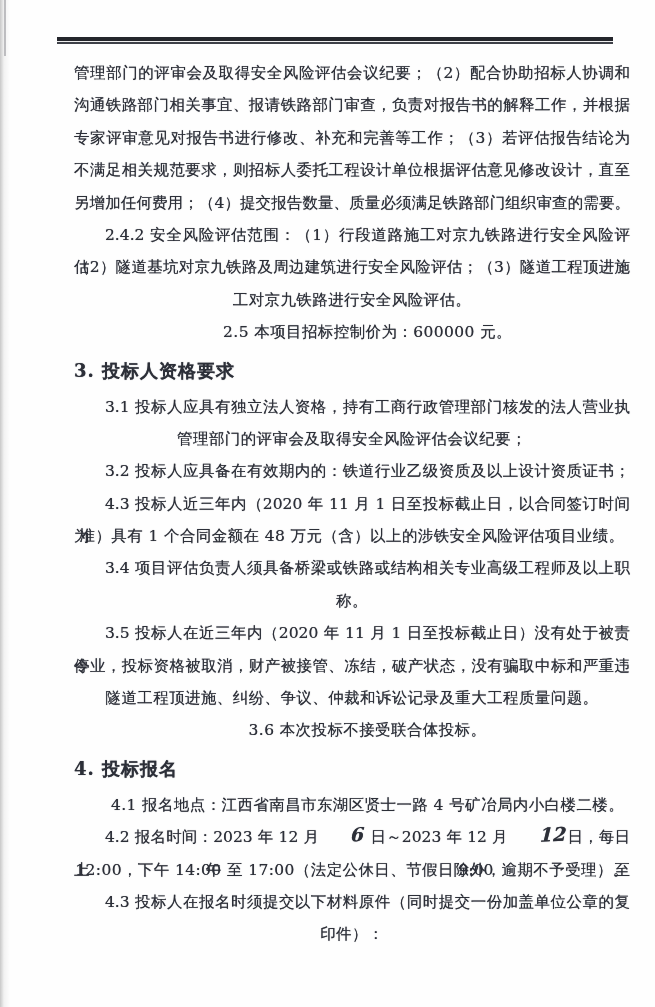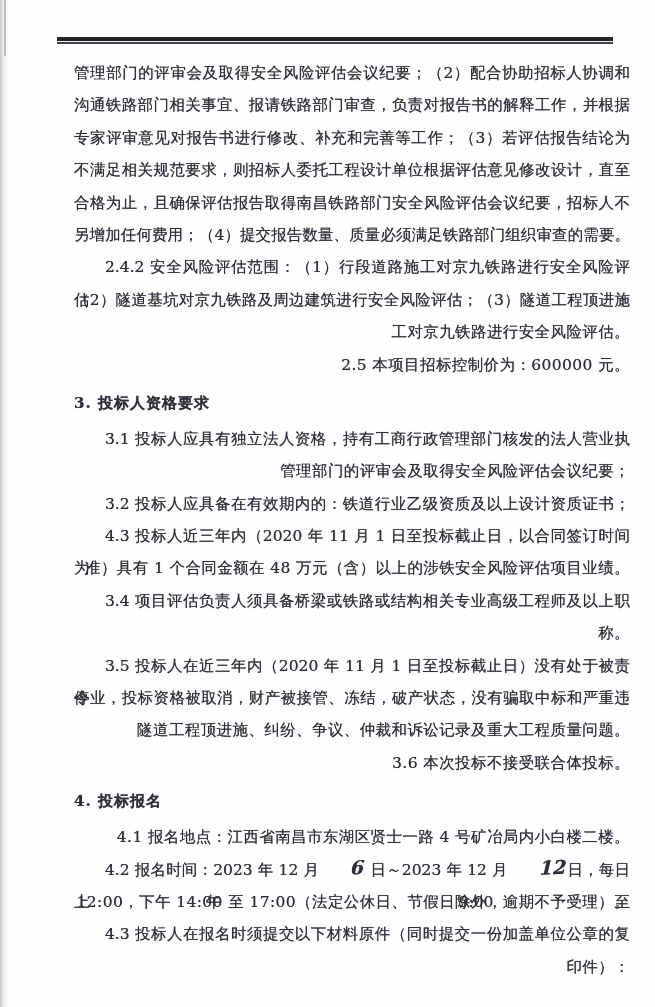--- a/index.html
+++ b/index.html
@@ -42,36 +42,36 @@
   .content{
     position:absolute;left:74px;top:57px;width:556px;
   }
   .line{
     height:32.4px;
     line-height:32.4px;
     font-size:15.5px;
     letter-spacing:0.4px;
     white-space:nowrap;
     text-shadow:0 0 0.7px rgba(44,47,56,0.75);
-    text-align:right;
+    text-align:center;
   }
   .line.wrapfill{
     white-space:normal;
     letter-spacing:0;
     text-align:justify;
     text-align-last:justify;
     -moz-text-align-last:justify;
   }
   .line.indent{ text-indent:31px; }
   .heading{
     height:40px;
     line-height:40px;
     margin-top:2px;
     font-weight:bold;
-    font-size:15px;
+    font-size:18px;
     letter-spacing:1px;
     text-shadow:0 0 0.8px rgba(44,47,56,0.8);
   }
   .hw{
     display:inline-block;
     font-family:"DejaVu Serif",serif;
     font-style:italic;
     font-weight:600;
     font-size:19px;
     transform:skewX(-6deg) rotate(-3deg);
@@ -87,21 +87,20 @@
 <div class="scan-page">
   <div class="scan-edge-left"></div>
   <div class="scan-edge-mark"></div>
   <div class="header-rule"></div>
 
   <div class="content">
     <div class="line wrapfill">管理部门的评审会及取得安全风险评估会议纪要；（2）配合协助招标人协调和</div>
     <div class="line wrapfill">沟通铁路部门相关事宜、报请铁路部门审查，负责对报告书的解释工作，并根据</div>
     <div class="line wrapfill">专家评审意见对报告书进行修改、补充和完善等工作；（3）若评估报告结论为</div>
     <div class="line wrapfill">不满足相关规范要求，则招标人委托工程设计单位根据评估意见修改设计，直至</div>
-    <div class="line wrapfill">合格为止，且确保评估报告取得南昌铁路部门安全风险评估会议纪要，招标人不</div>
     <div class="line wrapfill">另增加任何费用；（4）提交报告数量、质量必须满足铁路部门组织审查的需要。</div>
     <div class="line wrapfill indent">2.4.2 安全风险评估范围：（1）行段道路施工对京九铁路进行安全风险评估；</div>
     <div class="line wrapfill">（2）隧道基坑对京九铁路及周边建筑进行安全风险评估；（3）隧道工程顶进施</div>
     <div class="line">工对京九铁路进行安全风险评估。</div>
     <div class="line indent">2.5 本项目招标控制价为：600000 元。</div>
 
     <div class="heading">3. 投标人资格要求</div>
 
     <div class="line wrapfill indent">3.1 投标人应具有独立法人资格，持有工商行政管理部门核发的法人营业执</div>
     <div class="line">管理部门的评审会及取得安全风险评估会议纪要；</div>

